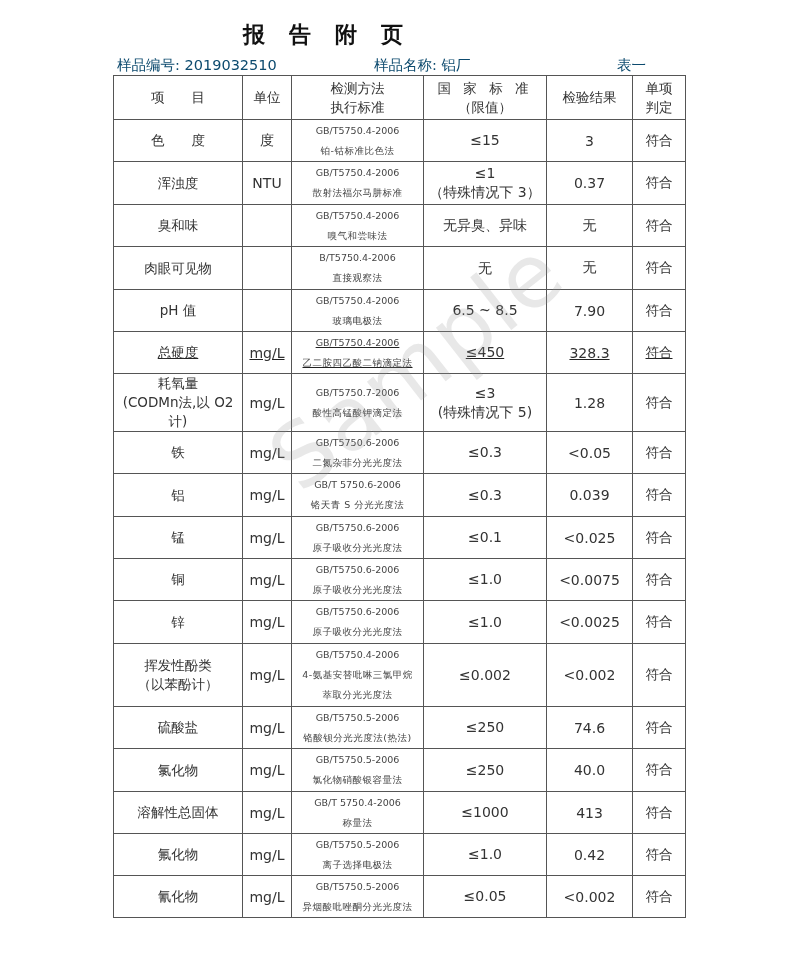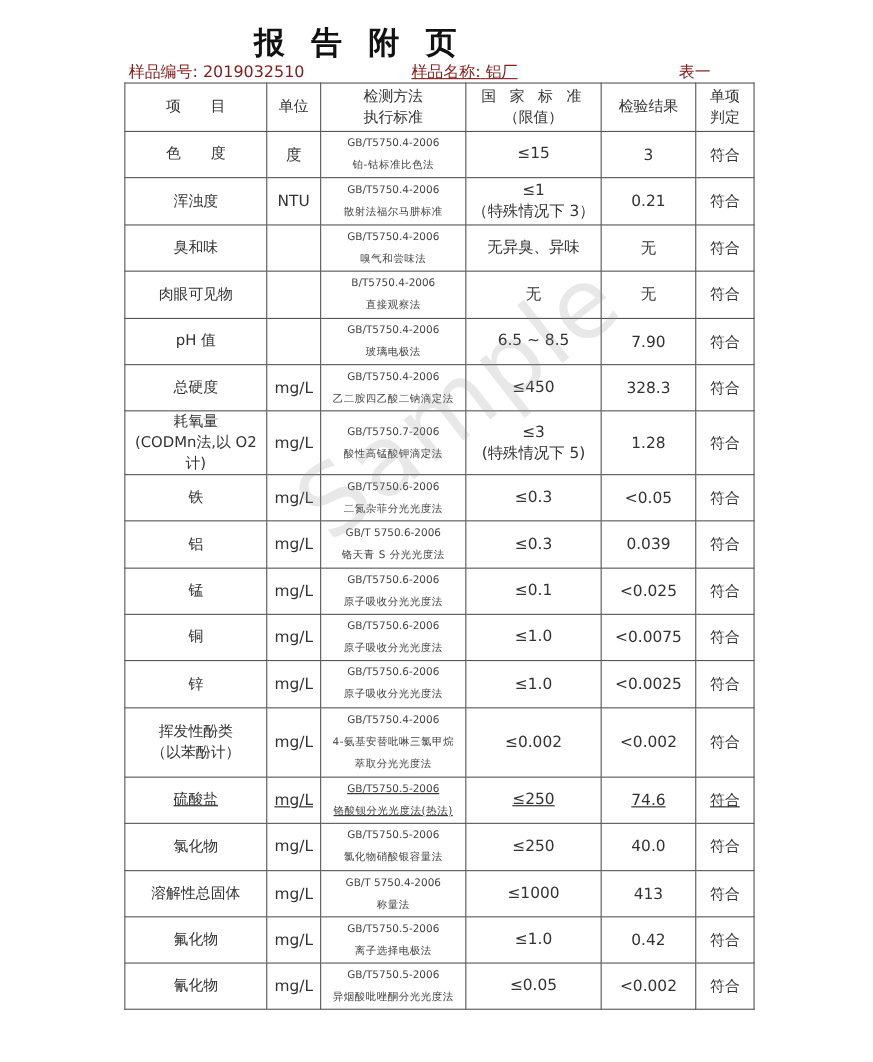--- a/index.html
+++ b/index.html
@@ -1,22 +1,22 @@
 <!DOCTYPE html>
 <html><head>
 <meta charset="utf-8">
 <style>
   html, body { margin: 0; padding: 0; background: #ffffff; }
   body { width: 794px; height: 965px; position: relative; overflow: hidden;
          font-family: "DejaVu Sans", "Liberation Sans", sans-serif; color: #222; }
   .title { position: absolute; top: 20px; left: 0; width: 670px; text-align: center;
-           font-size: 28px; font-weight: bold; letter-spacing: 24px; color: #111; }
-  .meta { position: absolute; top: 56px; font-size: 14.5px; color: #7f1d1d; white-space: nowrap; }
+           font-size: 22px; font-weight: bold; letter-spacing: 24px; color: #111; }
+  .meta { position: absolute; top: 56px; font-size: 14.5px; color: #0c4a6e; white-space: nowrap; }
   .meta.no { left: 117px; }
-  .meta.name { left: 374px; text-decoration: underline; }
+  .meta.name { left: 374px; }
   .meta.tbl { left: 617px; }
   table { position: absolute; left: 113px; top: 75px; border-collapse: collapse;
           table-layout: fixed; width: 572px; }
   td, th { border: 1.3px solid #555; text-align: center; vertical-align: middle;
            padding: 0; font-weight: normal; color: #333; overflow: hidden; }
   th { font-size: 13.5px; line-height: 19px; color: #333; }
   td.item { font-size: 13.5px; line-height: 19px; }
   td.unit { font-size: 14px; }
   td.method { font-size: 9.5px; line-height: 20px; color: #444; text-align: center; }
   td.method .std { display: block; }
@@ -89,21 +89,21 @@
         </td>
         <td class="unit">NTU</td>
         <td class="method">
           <span class="std">GB/T5750.4-2006</span>
           <span class="mn">散射法福尔马肼标准</span>
         </td>
         <td class="limit">
           <div>≤1</div>
           <div>（特殊情况下 3）</div>
         </td>
-        <td class="result">0.21</td>
+        <td class="result">0.37</td>
         <td class="verdict">符合</td>
       </tr>
       <tr style="height: 42px;">
         <td class="item">
           <div>臭和味</div>
         </td>
         <td class="unit"></td>
         <td class="method">
           <span class="std">GB/T5750.4-2006</span>
           <span class="mn">嗅气和尝味法</span>
@@ -137,21 +137,21 @@
         <td class="method">
           <span class="std">GB/T5750.4-2006</span>
           <span class="mn">玻璃电极法</span>
         </td>
         <td class="limit">
           <div>6.5 ~ 8.5</div>
         </td>
         <td class="result">7.90</td>
         <td class="verdict">符合</td>
       </tr>
-      <tr style="height: 42px;">
+      <tr style="height: 42px; text-decoration: underline;">
         <td class="item">
           <div>总硬度</div>
         </td>
         <td class="unit">mg/L</td>
         <td class="method">
           <span class="std">GB/T5750.4-2006</span>
           <span class="mn">乙二胺四乙酸二钠滴定法</span>
         </td>
         <td class="limit">
           <div>≤450</div>
@@ -261,21 +261,21 @@
           <span class="std">GB/T5750.4-2006</span>
           <span class="mn">4-氨基安替吡啉三氯甲烷</span>
           <span class="mn">萃取分光光度法</span>
         </td>
         <td class="limit">
           <div>≤0.002</div>
         </td>
         <td class="result">&lt;0.002</td>
         <td class="verdict">符合</td>
       </tr>
-      <tr style="height: 42px; text-decoration: underline;">
+      <tr style="height: 42px;">
         <td class="item">
           <div>硫酸盐</div>
         </td>
         <td class="unit">mg/L</td>
         <td class="method">
           <span class="std">GB/T5750.5-2006</span>
           <span class="mn">铬酸钡分光光度法(热法)</span>
         </td>
         <td class="limit">
           <div>≤250</div>

